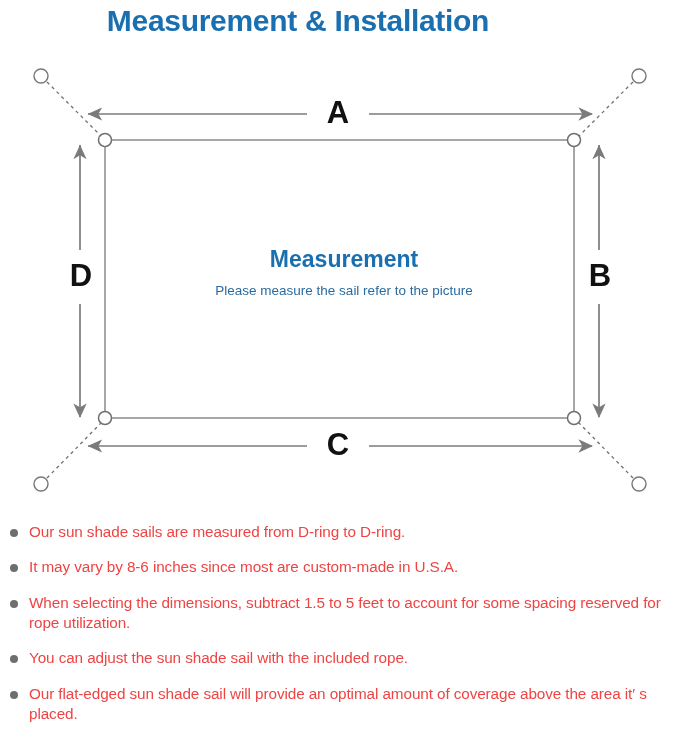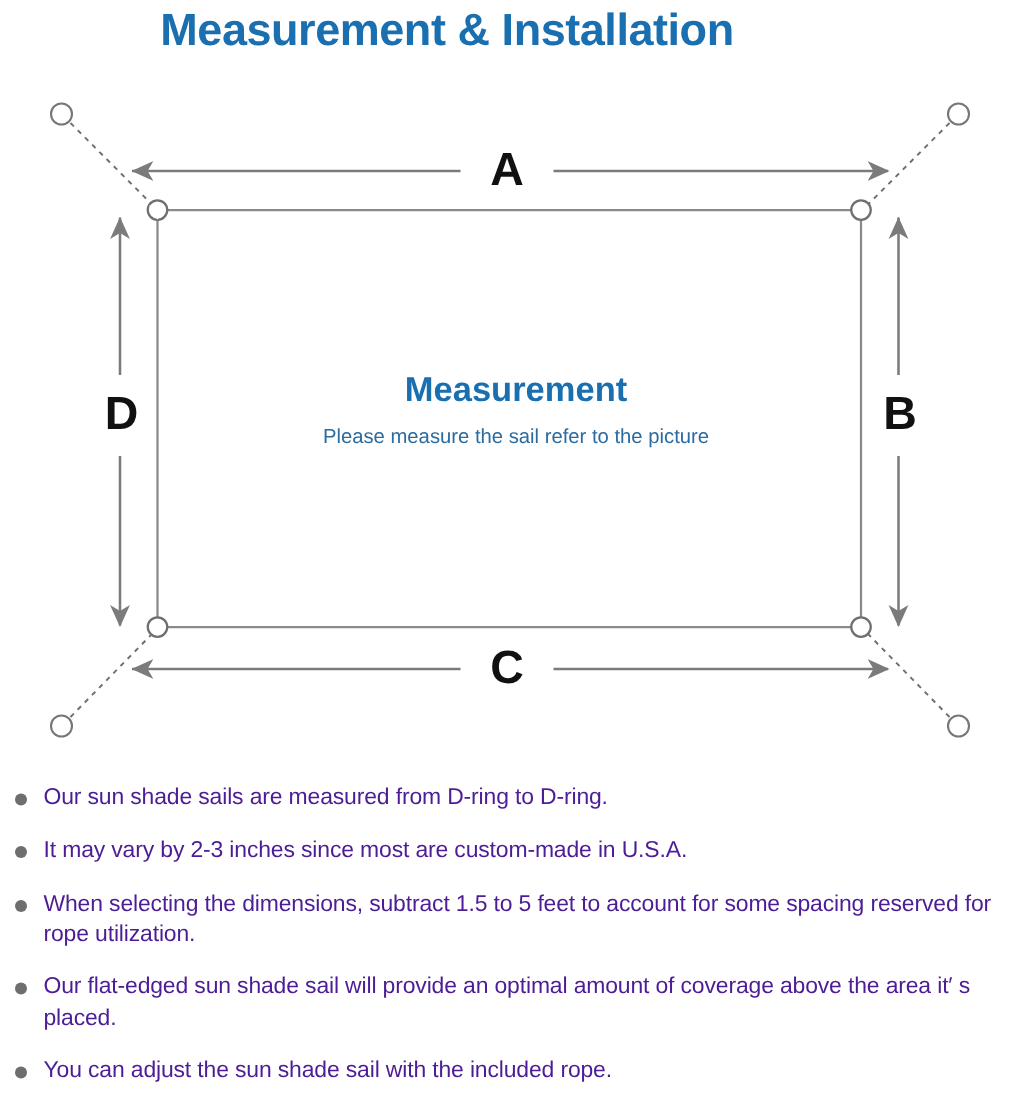--- a/index.html
+++ b/index.html
@@ -87,21 +87,21 @@
     border-radius: 50%;
     background: #6e6e6e;
     margin-top: 7px;
     margin-right: 11px;
   }
   .note-text {
     flex: 1 1 auto;
     font-family: "Liberation Sans", sans-serif;
     font-size: 15.3px;
     line-height: 1.33;
-    color: #4c1d95;
+    color: #ef4444;
     letter-spacing: -0.1px;
   }
 </style>
 </head>
 <body>
 
 <div class="title">Measurement &amp; Installation</div>
 
 <div class="diagram">
   <svg width="679" height="462" viewBox="0 0 679 462" xmlns="http://www.w3.org/2000/svg">
@@ -181,27 +181,27 @@
   </svg>
 </div>
 
 <div class="notes">
   <div class="note-row">
     <span class="note-bullet"></span>
     <span class="note-text">Our sun shade sails are measured from D-ring to D-ring.</span>
   </div>
   <div class="note-row">
     <span class="note-bullet"></span>
-    <span class="note-text">It may vary by 2-3 inches since most are custom-made in U.S.A.</span>
+    <span class="note-text">It may vary by 8-6 inches since most are custom-made in U.S.A.</span>
   </div>
   <div class="note-row">
     <span class="note-bullet"></span>
     <span class="note-text">When selecting the dimensions, subtract 1.5 to 5 feet to account for some spacing reserved for rope utilization.</span>
   </div>
   <div class="note-row">
     <span class="note-bullet"></span>
+    <span class="note-text">You can adjust the sun shade sail with the included rope.</span>
+  </div>
+  <div class="note-row">
+    <span class="note-bullet"></span>
     <span class="note-text">Our flat-edged sun shade sail will provide an optimal amount of coverage above the area it′ s placed.</span>
   </div>
-  <div class="note-row">
-    <span class="note-bullet"></span>
-    <span class="note-text">You can adjust the sun shade sail with the included rope.</span>
-  </div>
 </div>
 
 </body></html>

